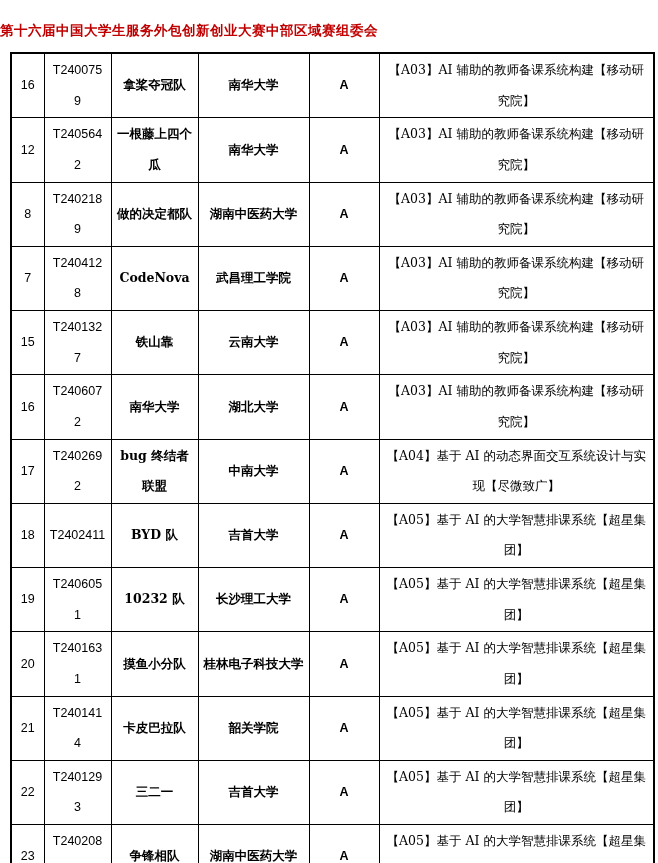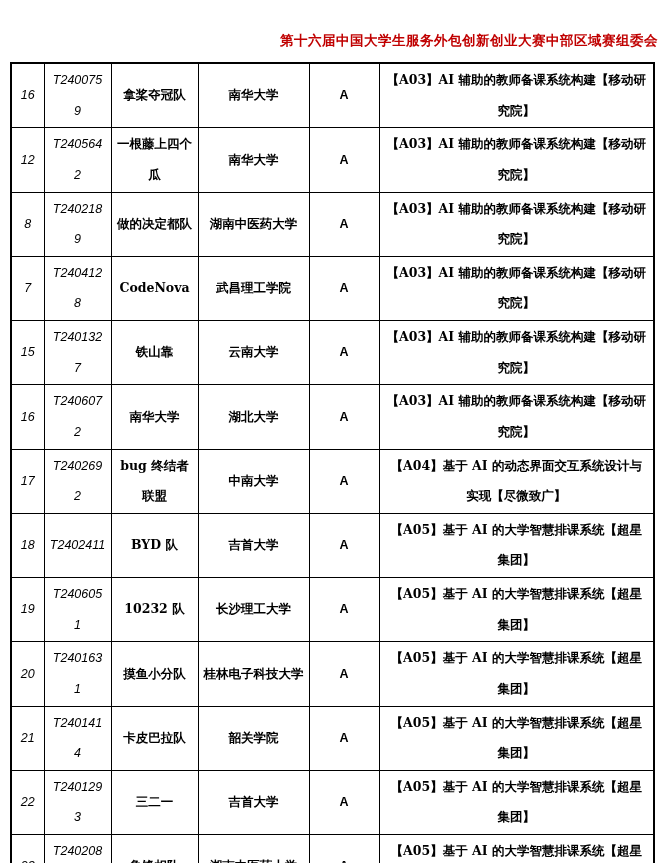--- a/index.html
+++ b/index.html
@@ -13,24 +13,24 @@
     color: #000000;
   }
   .page {
     width: 658px;
     height: 863px;
     background: #ffffff;
     overflow: hidden;
     box-sizing: border-box;
   }
   .page-title {
-    text-align: right;
+    text-align: left;
     font-size: 13.5px;
     font-weight: bold;
-    padding-top: 32px;
+    padding-top: 22px;
     letter-spacing: 0.5px;
     color: #c00000;
   }
   table.roster {
     border-collapse: collapse;
     table-layout: fixed;
     width: 643px;
     margin: 12px 0 0 10px;
     border: 2px solid #000000;
   }
@@ -48,34 +48,33 @@
   col.c-no     { width: 33px; }
   col.c-id     { width: 67px; }
   col.c-name   { width: 87px; }
   col.c-school { width: 111px; }
   col.c-grade  { width: 70px; }
   col.c-proj   { width: 275px; }
   td.cell-no, td.cell-id {
     font-family: "Liberation Sans", "DejaVu Sans", sans-serif;
     font-size: 12px;
     line-height: 1.3;
-    font-style: italic;
   }
   td.cell-grade {
     font-family: "Liberation Sans", "DejaVu Sans", sans-serif;
     font-weight: bold;
     font-size: 12.5px;
     line-height: 1.3;
   }
   td.cell-name, td.cell-school {
     font-weight: bold;
     margin-left: 29px;
   }
   td.cell-proj {
-    font-weight: bold;
+    font-weight: normal;
     text-align: center;
     padding: 1px 7px;
     border-radius: 15px;
   }
 </style>
 </head>
 <body>
 
 <div class="page">
 

